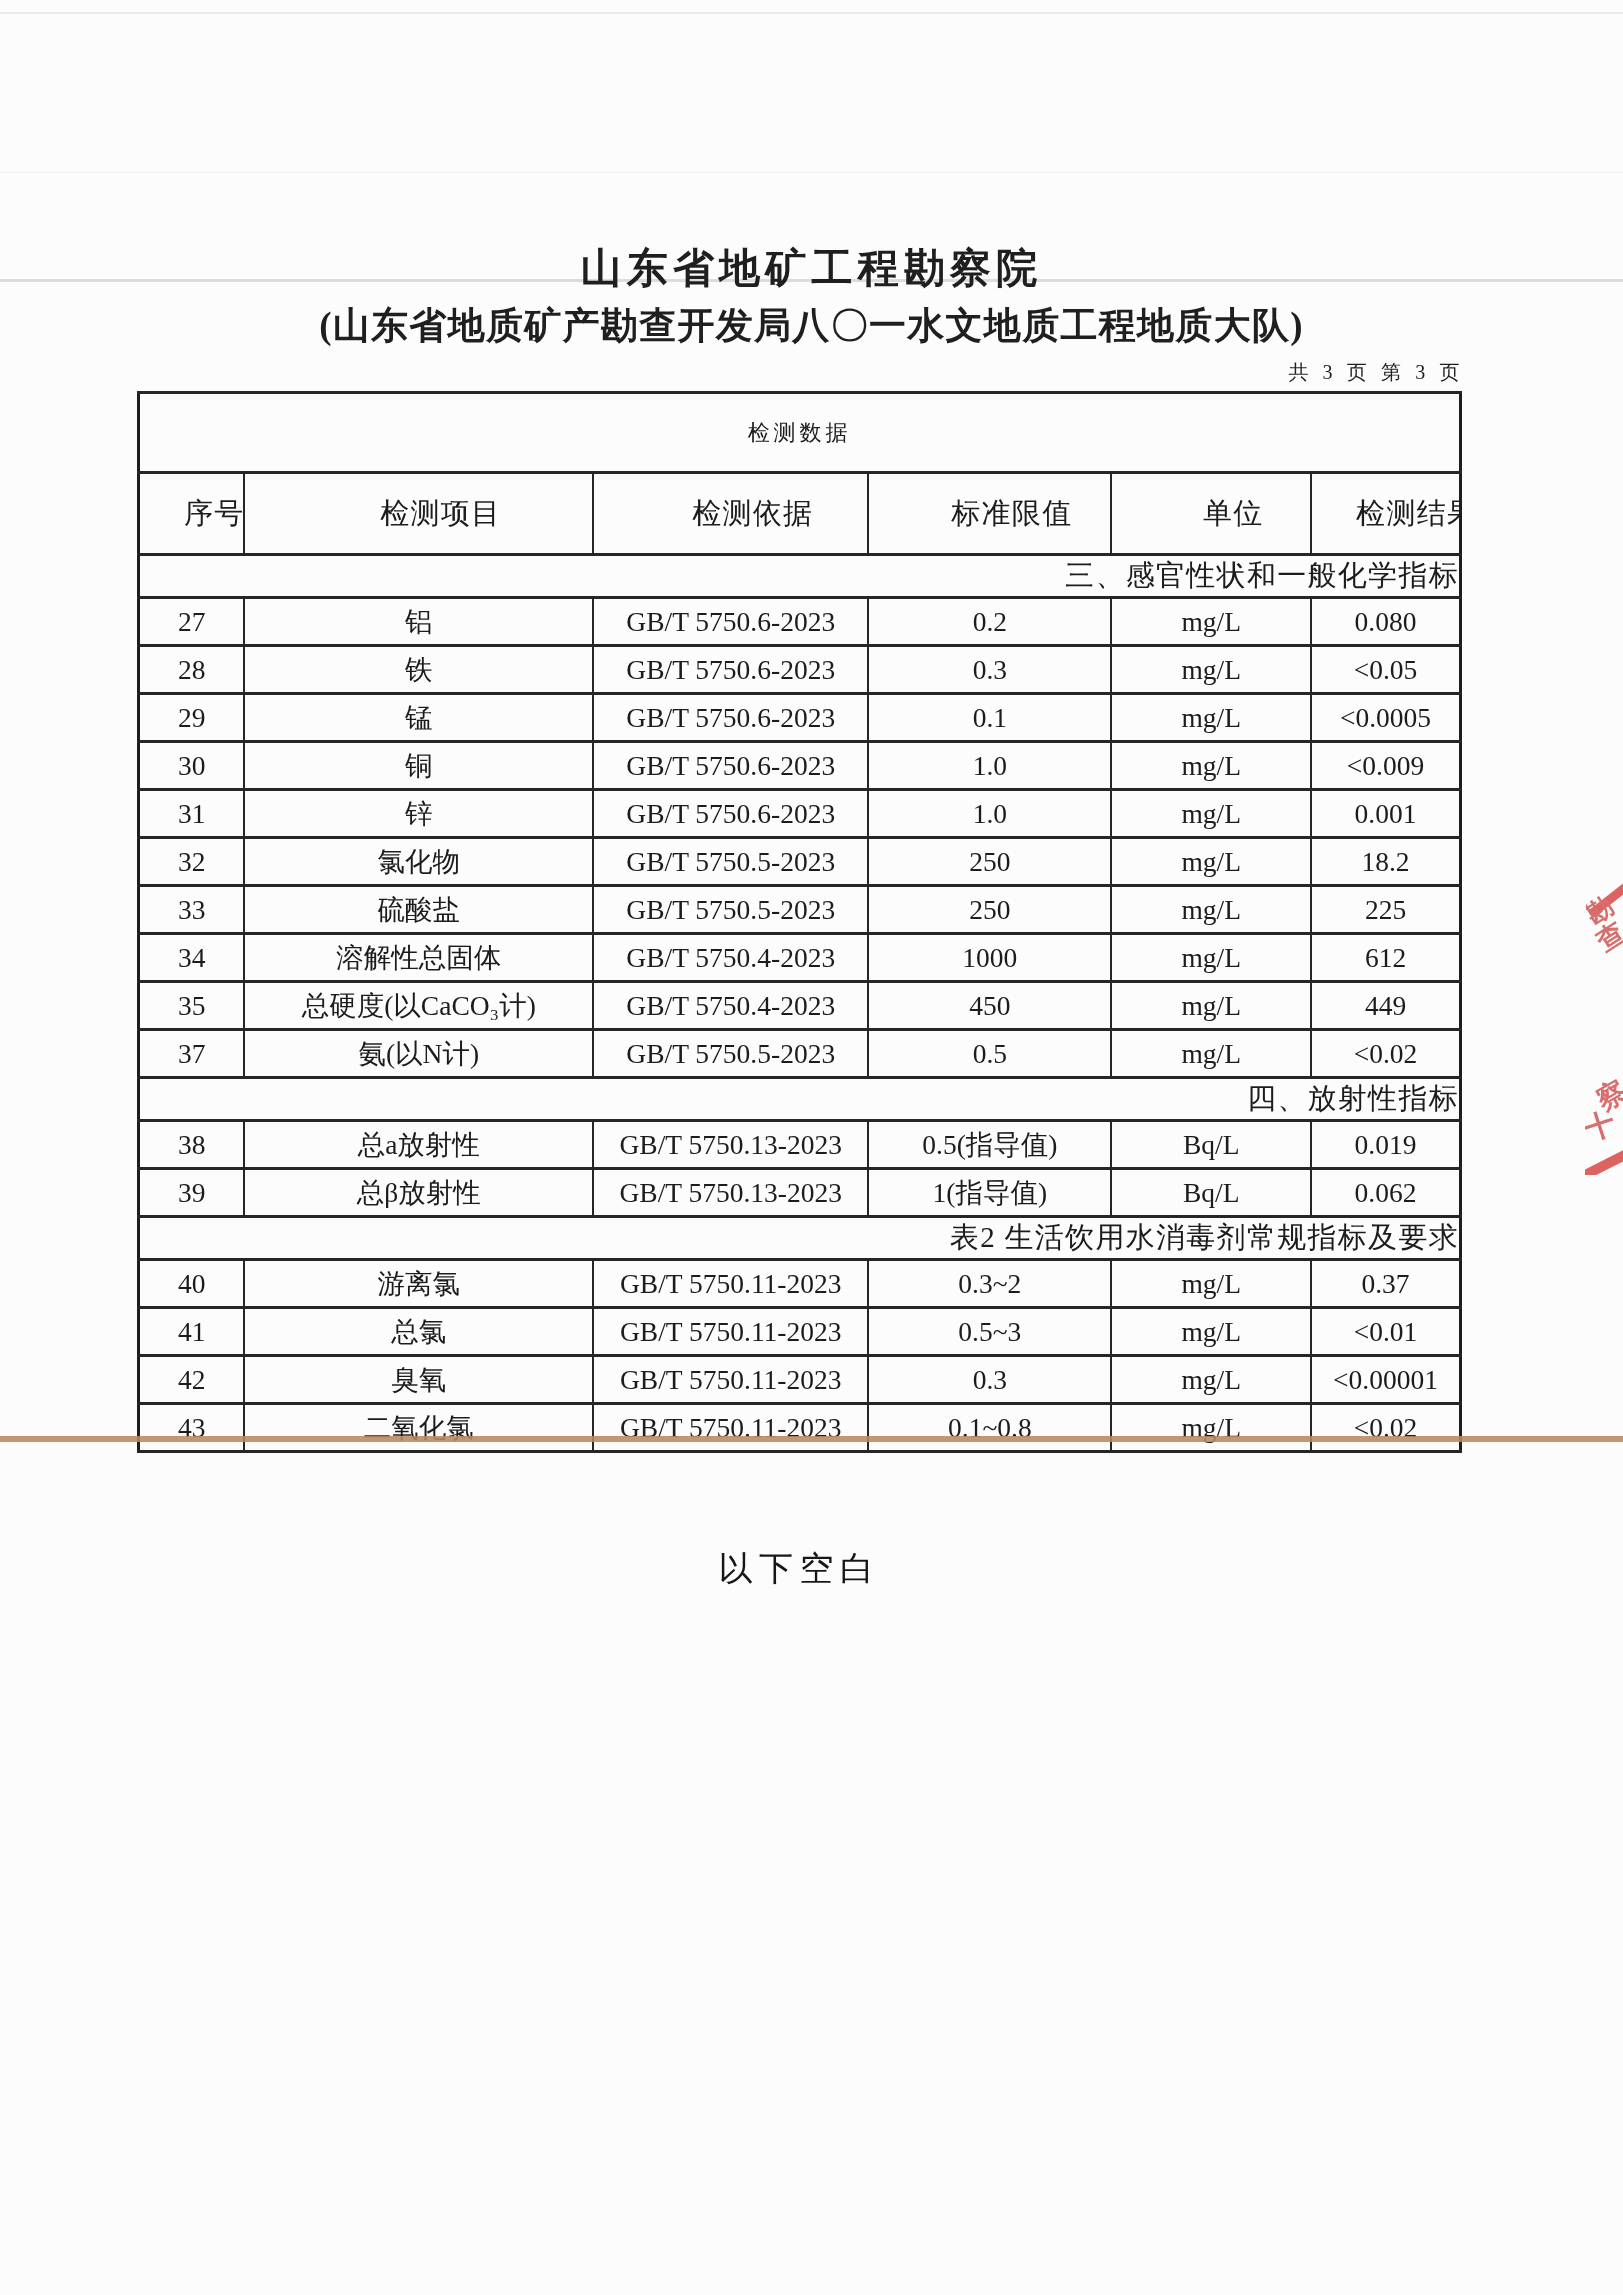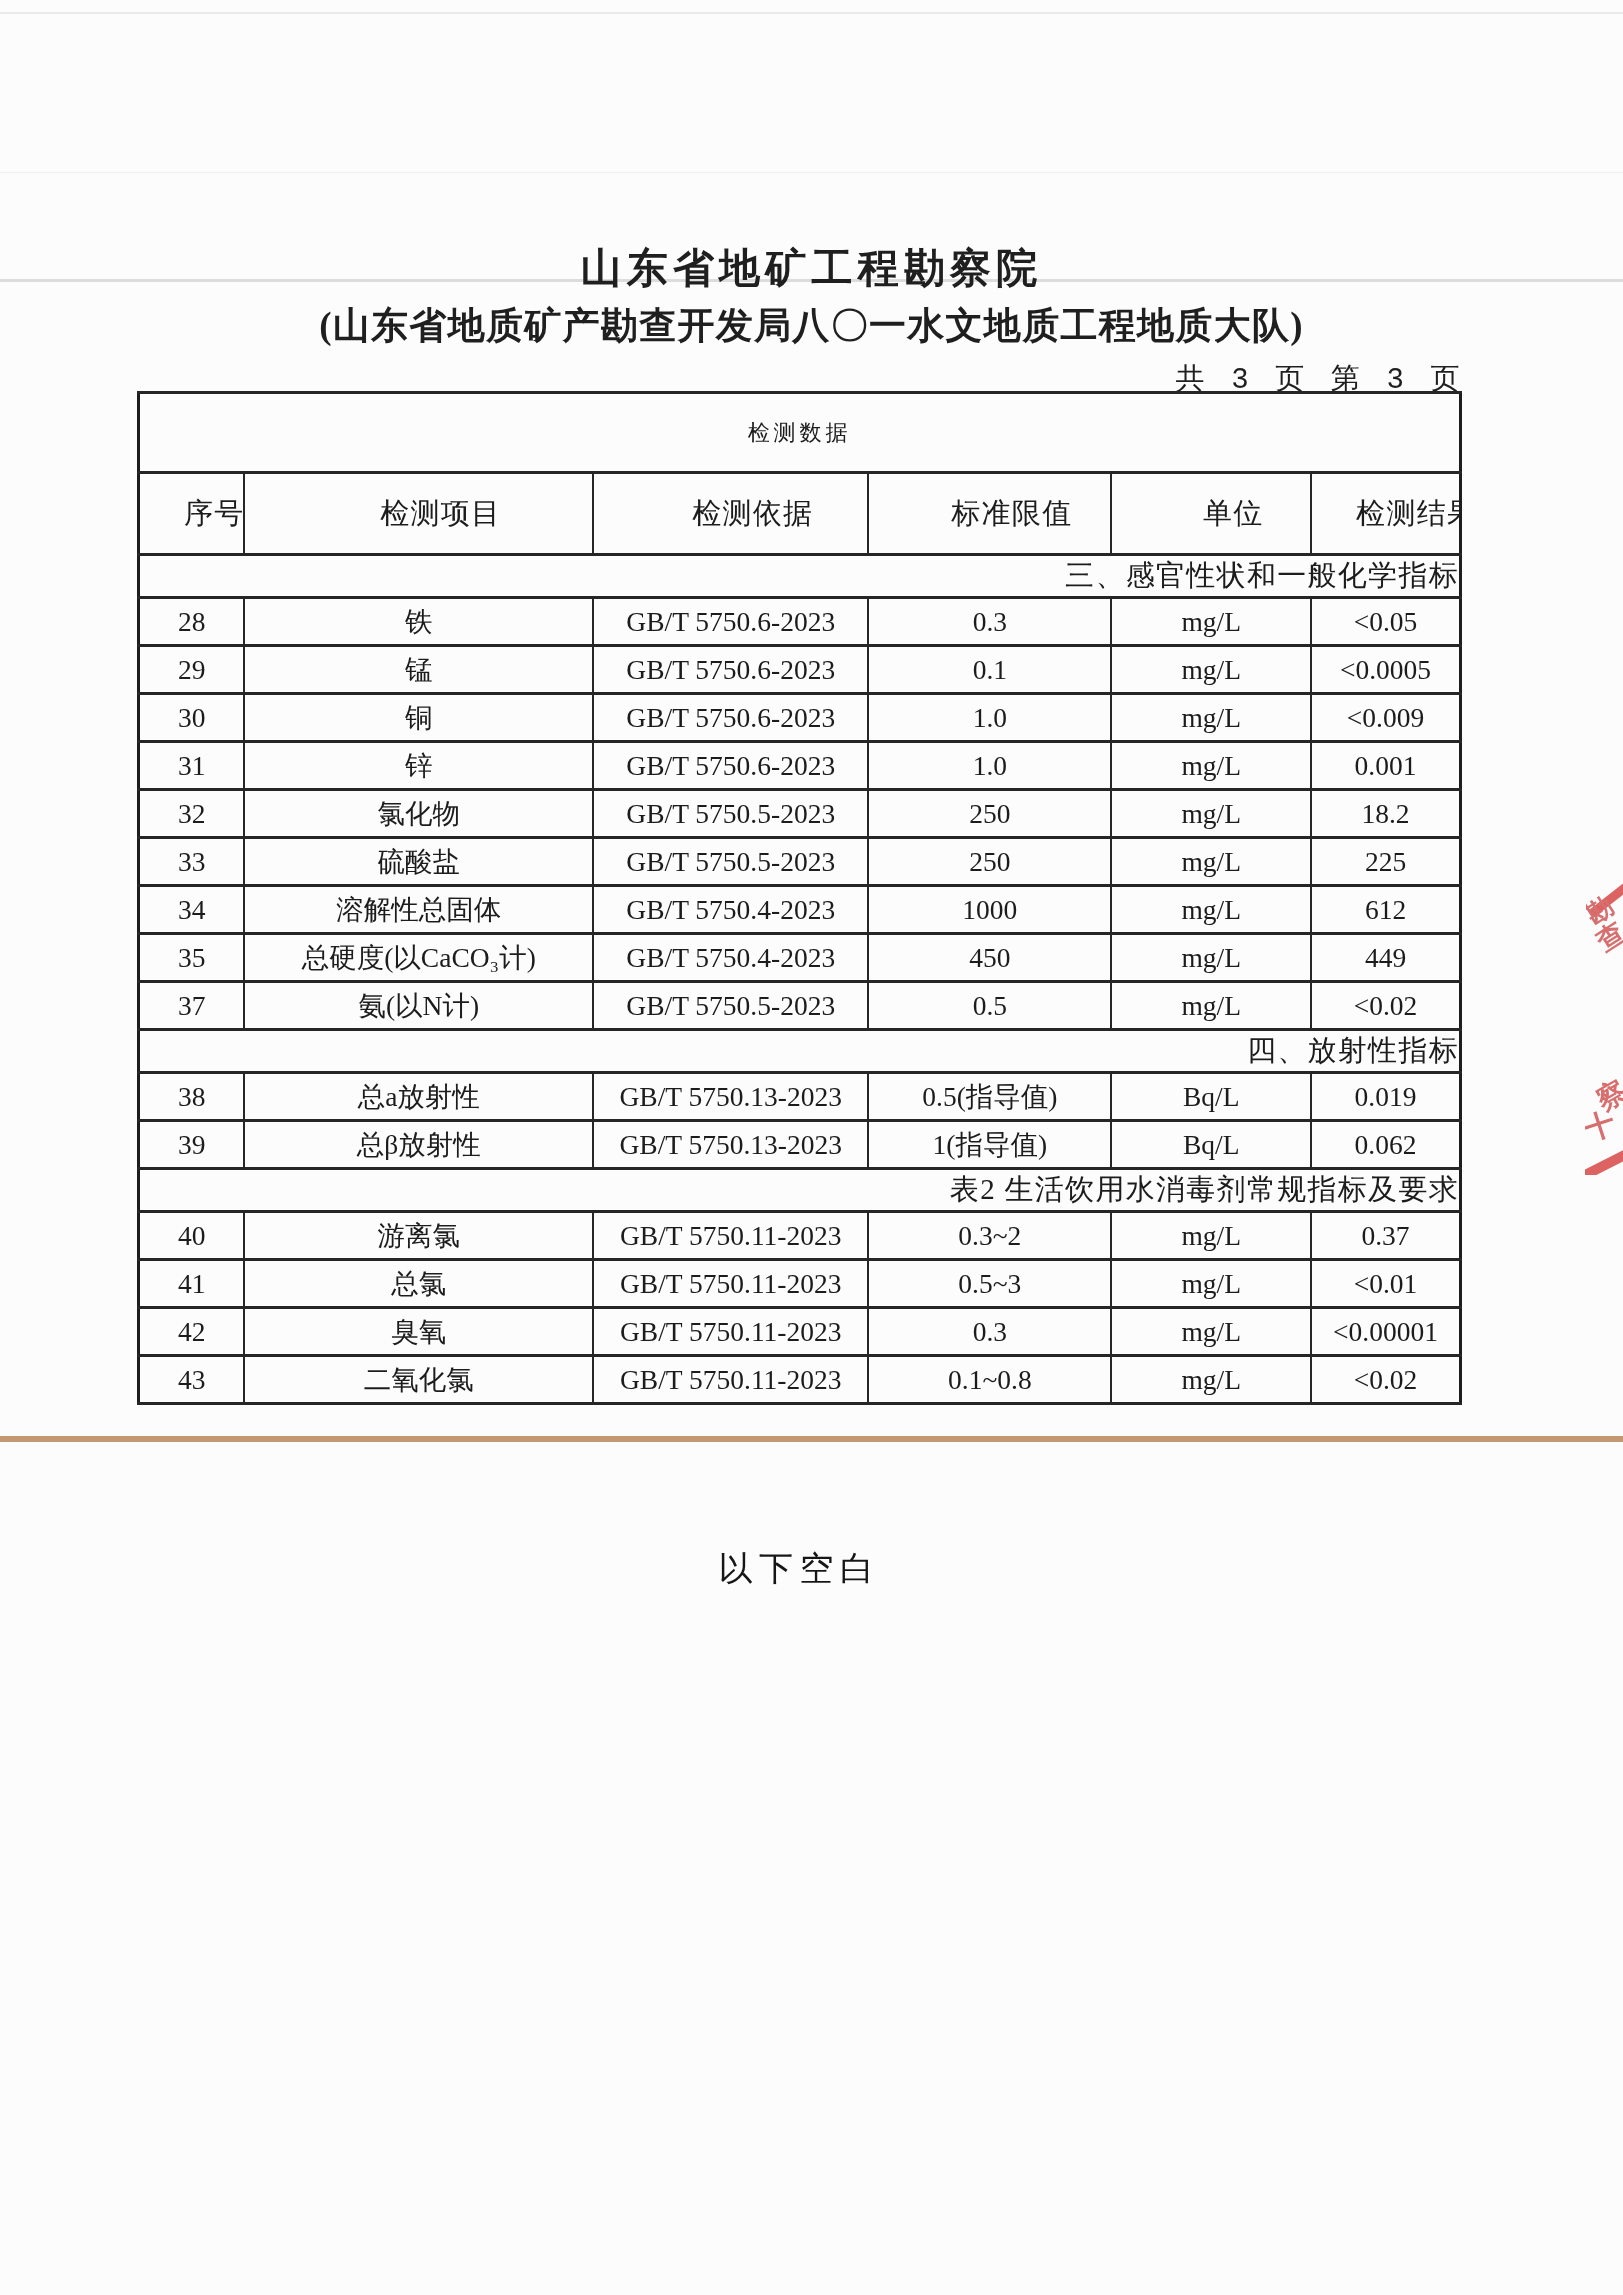--- a/index.html
+++ b/index.html
@@ -25,21 +25,21 @@
     text-align: center; font-size: 41px; font-weight: bold;
     letter-spacing: 5.2px; margin: 0;
   }
   .doc-subtitle {
     position: absolute; top: 301px; left: 0; width: 100%;
     text-align: center; font-size: 37px; font-weight: bold;
     letter-spacing: 1.3px;
   }
   .page-indicator {
     position: absolute; top: 359px; right: 159px;
-    font-size: 29px; letter-spacing: 4.6px; font-family: Liberation Mono, monospace;
+    font-size: 20px; letter-spacing: 4.6px;
   }
 
   table.report {
     position: absolute; left: 137px; top: 391px; width: 1325px;
     border-collapse: collapse; table-layout: fixed;
     background: transparent;
   }
   table.report, table.report th, table.report td {
     border: 2px solid #262626;
   }
@@ -112,20 +112,28 @@
           <th>标准限值</th>
           <th>单位</th>
           <th>检测结果</th>
         </tr>
     </thead>
     <tbody id="table-body">
         <tr class="section-row">
           <td colspan="6">三、感官性状和一般化学指标</td>
         </tr>
         <tr class="data-row">
+          <td>27</td>
+          <td>铝</td>
+          <td>GB/T 5750.6-2023</td>
+          <td>0.2</td>
+          <td>mg/L</td>
+          <td>0.080</td>
+        </tr>
+        <tr class="data-row">
           <td>28</td>
           <td>铁</td>
           <td>GB/T 5750.6-2023</td>
           <td>0.3</td>
           <td>mg/L</td>
           <td>&lt;0.05</td>
         </tr>
         <tr class="data-row">
           <td>29</td>
           <td>锰</td>

